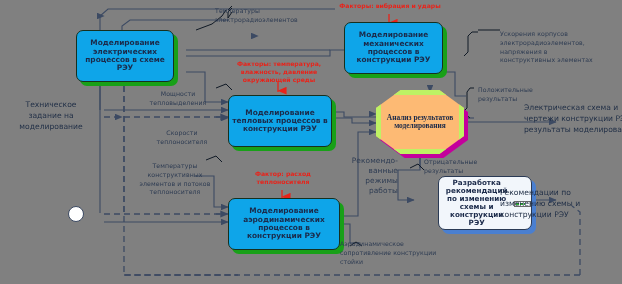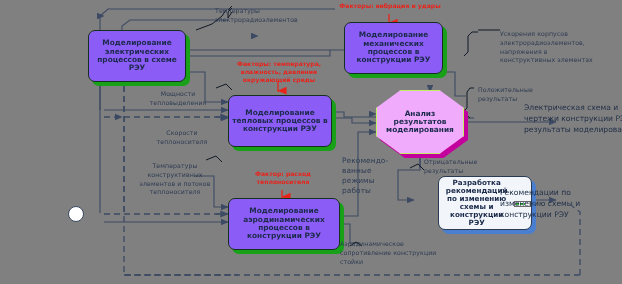--- a/index.html
+++ b/index.html
@@ -18,33 +18,34 @@
     position:absolute;
     display:flex; align-items:center; justify-content:center;
     text-align:center;
     color:#1b2a4a;
     line-height:1.12;
     z-index:5;
   }
   .rbox {
     border:1px solid #16301f;
     border-radius:7px;
-    background:#8b5cf6;
+    background:#0ea5e9;
     box-shadow:4px 4px 0 0 #18a018;
   }
   .rbox-blue {
     border:1px solid #2a3a55;
     border-radius:7px;
     background:#f2f6fb;
     box-shadow:4px 4px 0 0 #4a7fd0;
   }
   .octo {
-    background:#f0abfc;
-    border:1px solid #bef264;
+    background:#fdba74;
+    border:5px solid #bef264;
     clip-path: polygon(28% 0%, 72% 0%, 100% 28%, 100% 72%, 72% 100%, 28% 100%, 0% 72%, 0% 28%);
+    font-family: Liberation Serif, serif;
   }
   .octo-shadow {
     position:absolute;
     background:#c4009c;
     clip-path: polygon(28% 0%, 72% 0%, 100% 28%, 100% 72%, 72% 100%, 28% 100%, 0% 72%, 0% 28%);
     z-index:4;
   }
   .node .lbl { padding:2px 3px; display:block; }
 
   .note {
@@ -210,21 +211,21 @@
       <path d="M206,160 L216,156 L222,162"></path>
     </g>
 
     <g fill="none" stroke="#e8231a" stroke-width="1.3" marker-end="url(#ahr)">
       <path d="M278,82 L278,92"></path>
       <path d="M389,14 L389,24"></path>
       <path d="M282,190 L282,198"></path>
     </g>
   </svg>
 
-  <div class="node rbox" style="left:88px; top:30px; width:98px; height:52px; font-size:7.4px; font-weight:600;">
+  <div class="node rbox" style="left:76px; top:30px; width:98px; height:52px; font-size:7.4px; font-weight:600;">
     <span class="lbl">Моделирование
 электрических
 процессов
 в схеме РЭУ</span>
   </div>
 
   <div class="node rbox" style="left:228px; top:95px; width:104px; height:52px; font-size:7.4px; font-weight:600;justify-content:flex-end;">
     <span class="lbl">Моделирование
 тепловых
 процессов
@@ -289,29 +290,32 @@
 электрорадиоэлементов,
 напряжения в
 конструктивных элементах</div>
 
   <div class="note" style="left:478px; top:86px; width:84px;">Положительные
 результаты</div>
 
   <div class="note" style="left:424px; top:158px; width:80px;">Отрицательные
 результаты</div>
 
-  <div class="note big" style="left:342px; top:156px; width:56px;">Рекомендо-
+  <div class="note big" style="left:342px; top:156px; width:56px;text-align:right;">Рекомендо-
 ванные
 режимы
 работы</div>
 
   <div class="note" style="left:340px; top:240px; width:130px;">Аэродинамическое
 сопротивление конструкции
 стойки</div>
 
+  <div class="iotext" style="left:4px; top:100px; width:94px; text-align:center;">Техническое
+задание на
+моделирование</div>
 
   <div class="iotext" style="left:524px; top:103px; width:124px;">Электрическая схема и
 чертежи конструкции РЭУ,
 результаты моделирования</div>
 
   <div class="iotext" style="left:500px; top:188px; width:122px;">Рекомендации по
 изменению схемы и
 конструкции РЭУ</div>
 
 </div>

